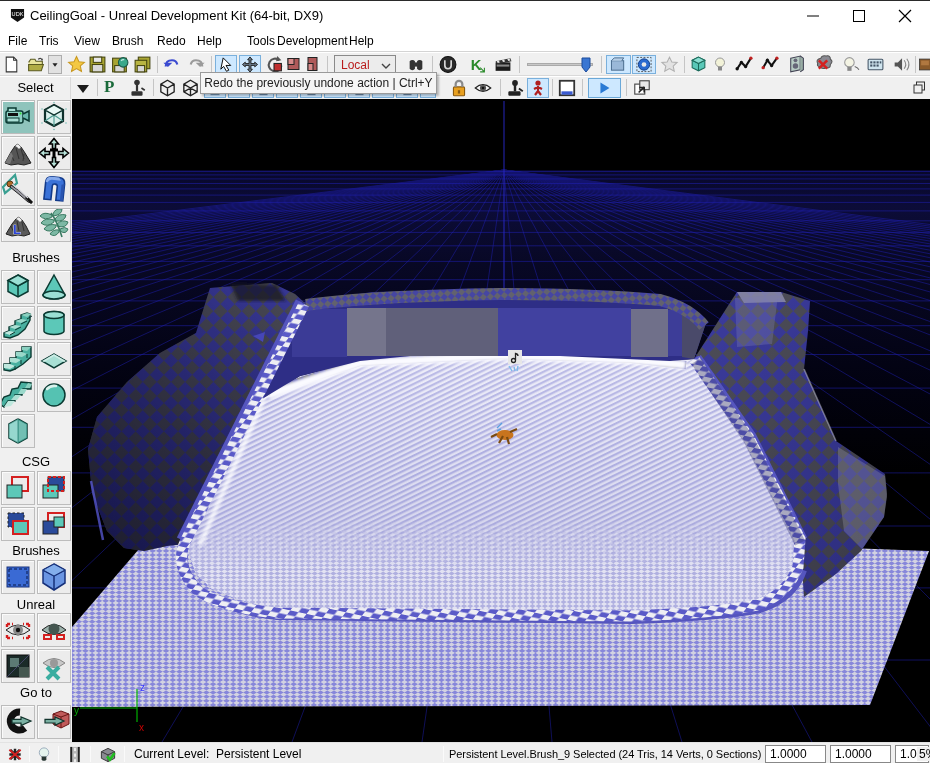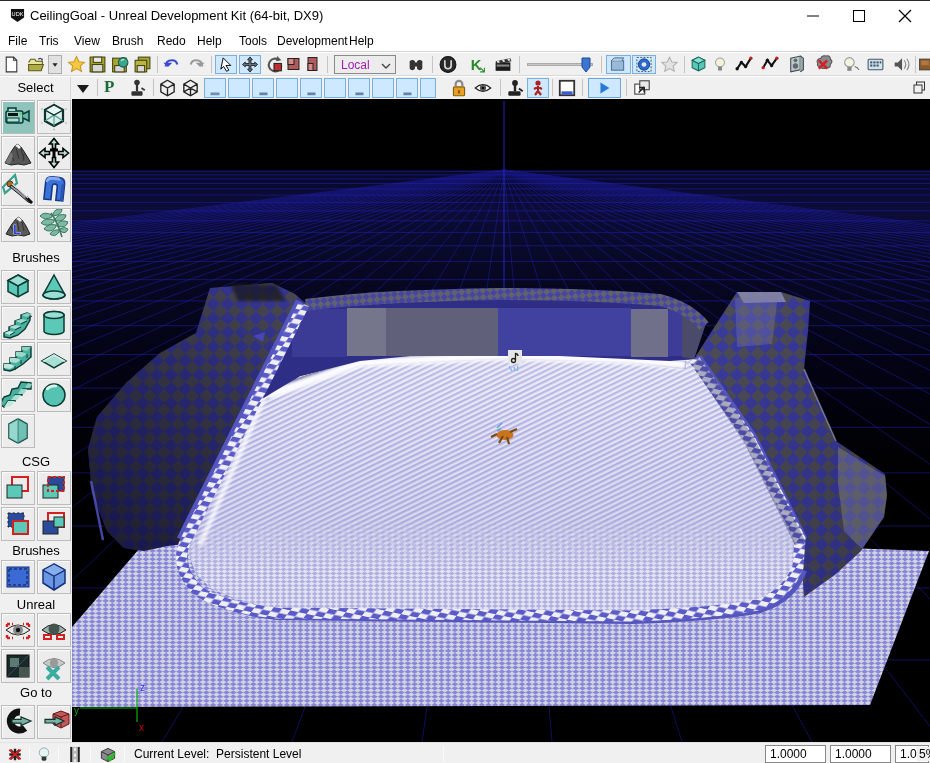--- a/index.html
+++ b/index.html
@@ -43,21 +43,21 @@
         <path d="M1,8 l12,12 M13,8 l-12,12" stroke="#000" stroke-width="1.2"></path>
       </svg>
   </div>
   <div id="menubar">
     <span style="left:8px">File</span>
     <span style="left:39px">Tris</span>
     <span style="left:74px">View</span>
     <span style="left:112px">Brush</span>
     <span style="left:157px">Redo</span>
     <span style="left:197px">Help</span>
-    <span style="left:239px">Tools</span>
+    <span style="left:247px">Tools</span>
     <span style="left:277px">Development</span>
     <span style="left:349px">Help</span>
   </div>
   <div id="toolbar1">
       <div class="ibox" style="left:2px;top:2px;width:19px;height:19px"><svg width="100%" height="100%" viewBox="0 0 18 18">
           <path d="M4,2 h7 l3,3 v11 h-10 z" fill="#fff" stroke="#333"></path>
           <path d="M11,2 v3 h3" fill="none" stroke="#333"></path>
         </svg></div>
       <div class="ibox" style="left:25px;top:2px;width:22px;height:19px"><svg width="100%" height="100%" viewBox="0 0 18 18">
           <path d="M2,7 l2,-3 h4 l1,2 h6 v3 h-13" fill="#e8e49a" stroke="#5a5a20"></path>
@@ -110,21 +110,21 @@
         </svg></div>
       <div class="ibox" style="left:285px;top:2px;width:18px;height:19px"><svg width="100%" height="100%" viewBox="0 0 18 18">
           <rect x="3" y="3" width="11" height="11" fill="#b05a5a" stroke="#222"></rect>
           <rect x="3" y="3" width="6" height="6" fill="#d88a8a" stroke="#222"></rect>
         </svg></div>
       <div class="ibox" style="left:304px;top:2px;width:18px;height:19px"><svg width="100%" height="100%" viewBox="0 0 18 18">
           <rect x="4" y="2" width="9" height="13" fill="#b05a5a" stroke="#222"></rect>
           <rect x="4" y="8" width="5" height="7" fill="#d88a8a" stroke="#222"></rect>
         </svg></div>
       <div class="tsep" style="left:327px"></div>
-      <div style="position:absolute;left:334px;top:2px;width:62px;height:19px;background:#ececec;border:1px solid #8a8a8a;font-size:12px;color:#a21caf;padding:2px 13px 0 6px">Local<svg width="10" height="10" viewBox="0 0 10 10" style="position:absolute;right:4px;top:5px">
+      <div style="position:absolute;left:334px;top:2px;width:62px;height:19px;background:#ececec;border:1px solid #8a8a8a;font-size:12px;color:#b91c1c;padding:2px 13px 0 6px">Local<svg width="10" height="10" viewBox="0 0 10 10" style="position:absolute;right:4px;top:5px">
           <path d="M1,3 l4,4 4,-4" fill="none" stroke="#444" stroke-width="1.4"></path>
         </svg></div>
       <div class="ibox" style="left:404px;top:2px;width:24px;height:19px"><svg width="100%" height="100%" viewBox="0 0 18 18">
           <path d="M3,6 a3,3 0 0 1 5,0 v7 a3,3 0 0 1 -5,0 z" fill="#333"></path>
           <path d="M10,6 a3,3 0 0 1 5,0 v7 a3,3 0 0 1 -5,0 z" fill="#333"></path>
           <rect x="7.5" y="7" width="3" height="4" fill="#333"></rect>
         </svg></div>
       <div class="tsep" style="left:432px"></div>
       <div class="ibox" style="left:436px;top:2px;width:24px;height:19px"><svg width="100%" height="100%" viewBox="0 0 18 18">
           <circle cx="9" cy="9" r="7.5" fill="#2a2a2a" stroke="#111"></circle>
@@ -720,22 +720,24 @@
 </g>
 
 <g>
  <line x1="8" y1="609" x2="65" y2="609" stroke="#00b000" stroke-width="1.2"></line>
  <line x1="65" y1="590" x2="65" y2="623" stroke="#00b000" stroke-width="1.2"></line>
  <text x="68" y="592" font-size="10" fill="#3333ff" font-family="Liberation Sans">z</text>
  <text x="67" y="632" font-size="10" fill="#cc0000" font-family="Liberation Sans">x</text>
  <text x="2" y="615" font-size="10" fill="#00aa00" font-family="Liberation Sans">y</text>
 </g>
 </svg></div>
+  <div id="tooltip">Redo the previously undone action | Ctrl+Y</div>
   <div id="statusbar">
     <span style="position:absolute;left:134px;top:4px">Current Level:&nbsp; Persistent Level</span>
+    <span style="position:absolute;left:449px;top:5px;font-size:11px;letter-spacing:-0.05px">Persistent Level.Brush_9 Selected (24 Tris, 14 Verts, 0 Sections)</span>
 <div style="position:absolute;left:29px;top:3px;width:1px;height:16px;background:#cdcdcd;border-right:1px solid #fafafa"></div>
       <div style="position:absolute;left:58px;top:3px;width:1px;height:16px;background:#cdcdcd;border-right:1px solid #fafafa"></div>
       <div style="position:absolute;left:90px;top:3px;width:1px;height:16px;background:#cdcdcd;border-right:1px solid #fafafa"></div>
       <div style="position:absolute;left:124px;top:3px;width:1px;height:16px;background:#cdcdcd;border-right:1px solid #fafafa"></div>
       <div style="position:absolute;left:443px;top:3px;width:1px;height:16px;background:#cdcdcd;border-right:1px solid #fafafa"></div>
       <div style="position:absolute;left:4px;top:3px;width:22px;height:17px"><svg width="100%" height="100%" viewBox="0 0 18 18">
           <path d="M3,9 h12 M9,3 v12 M4,4 l10,10 M14,4 l-10,10" stroke="#222" stroke-width="2.6"></path>
           <path d="M3,4 l12,10 M15,4 l-12,10" stroke="#d42020" stroke-width="2"></path>
         </svg></div>
       <div style="position:absolute;left:34px;top:3px;width:20px;height:17px"><svg width="100%" height="100%" viewBox="0 0 18 18">

